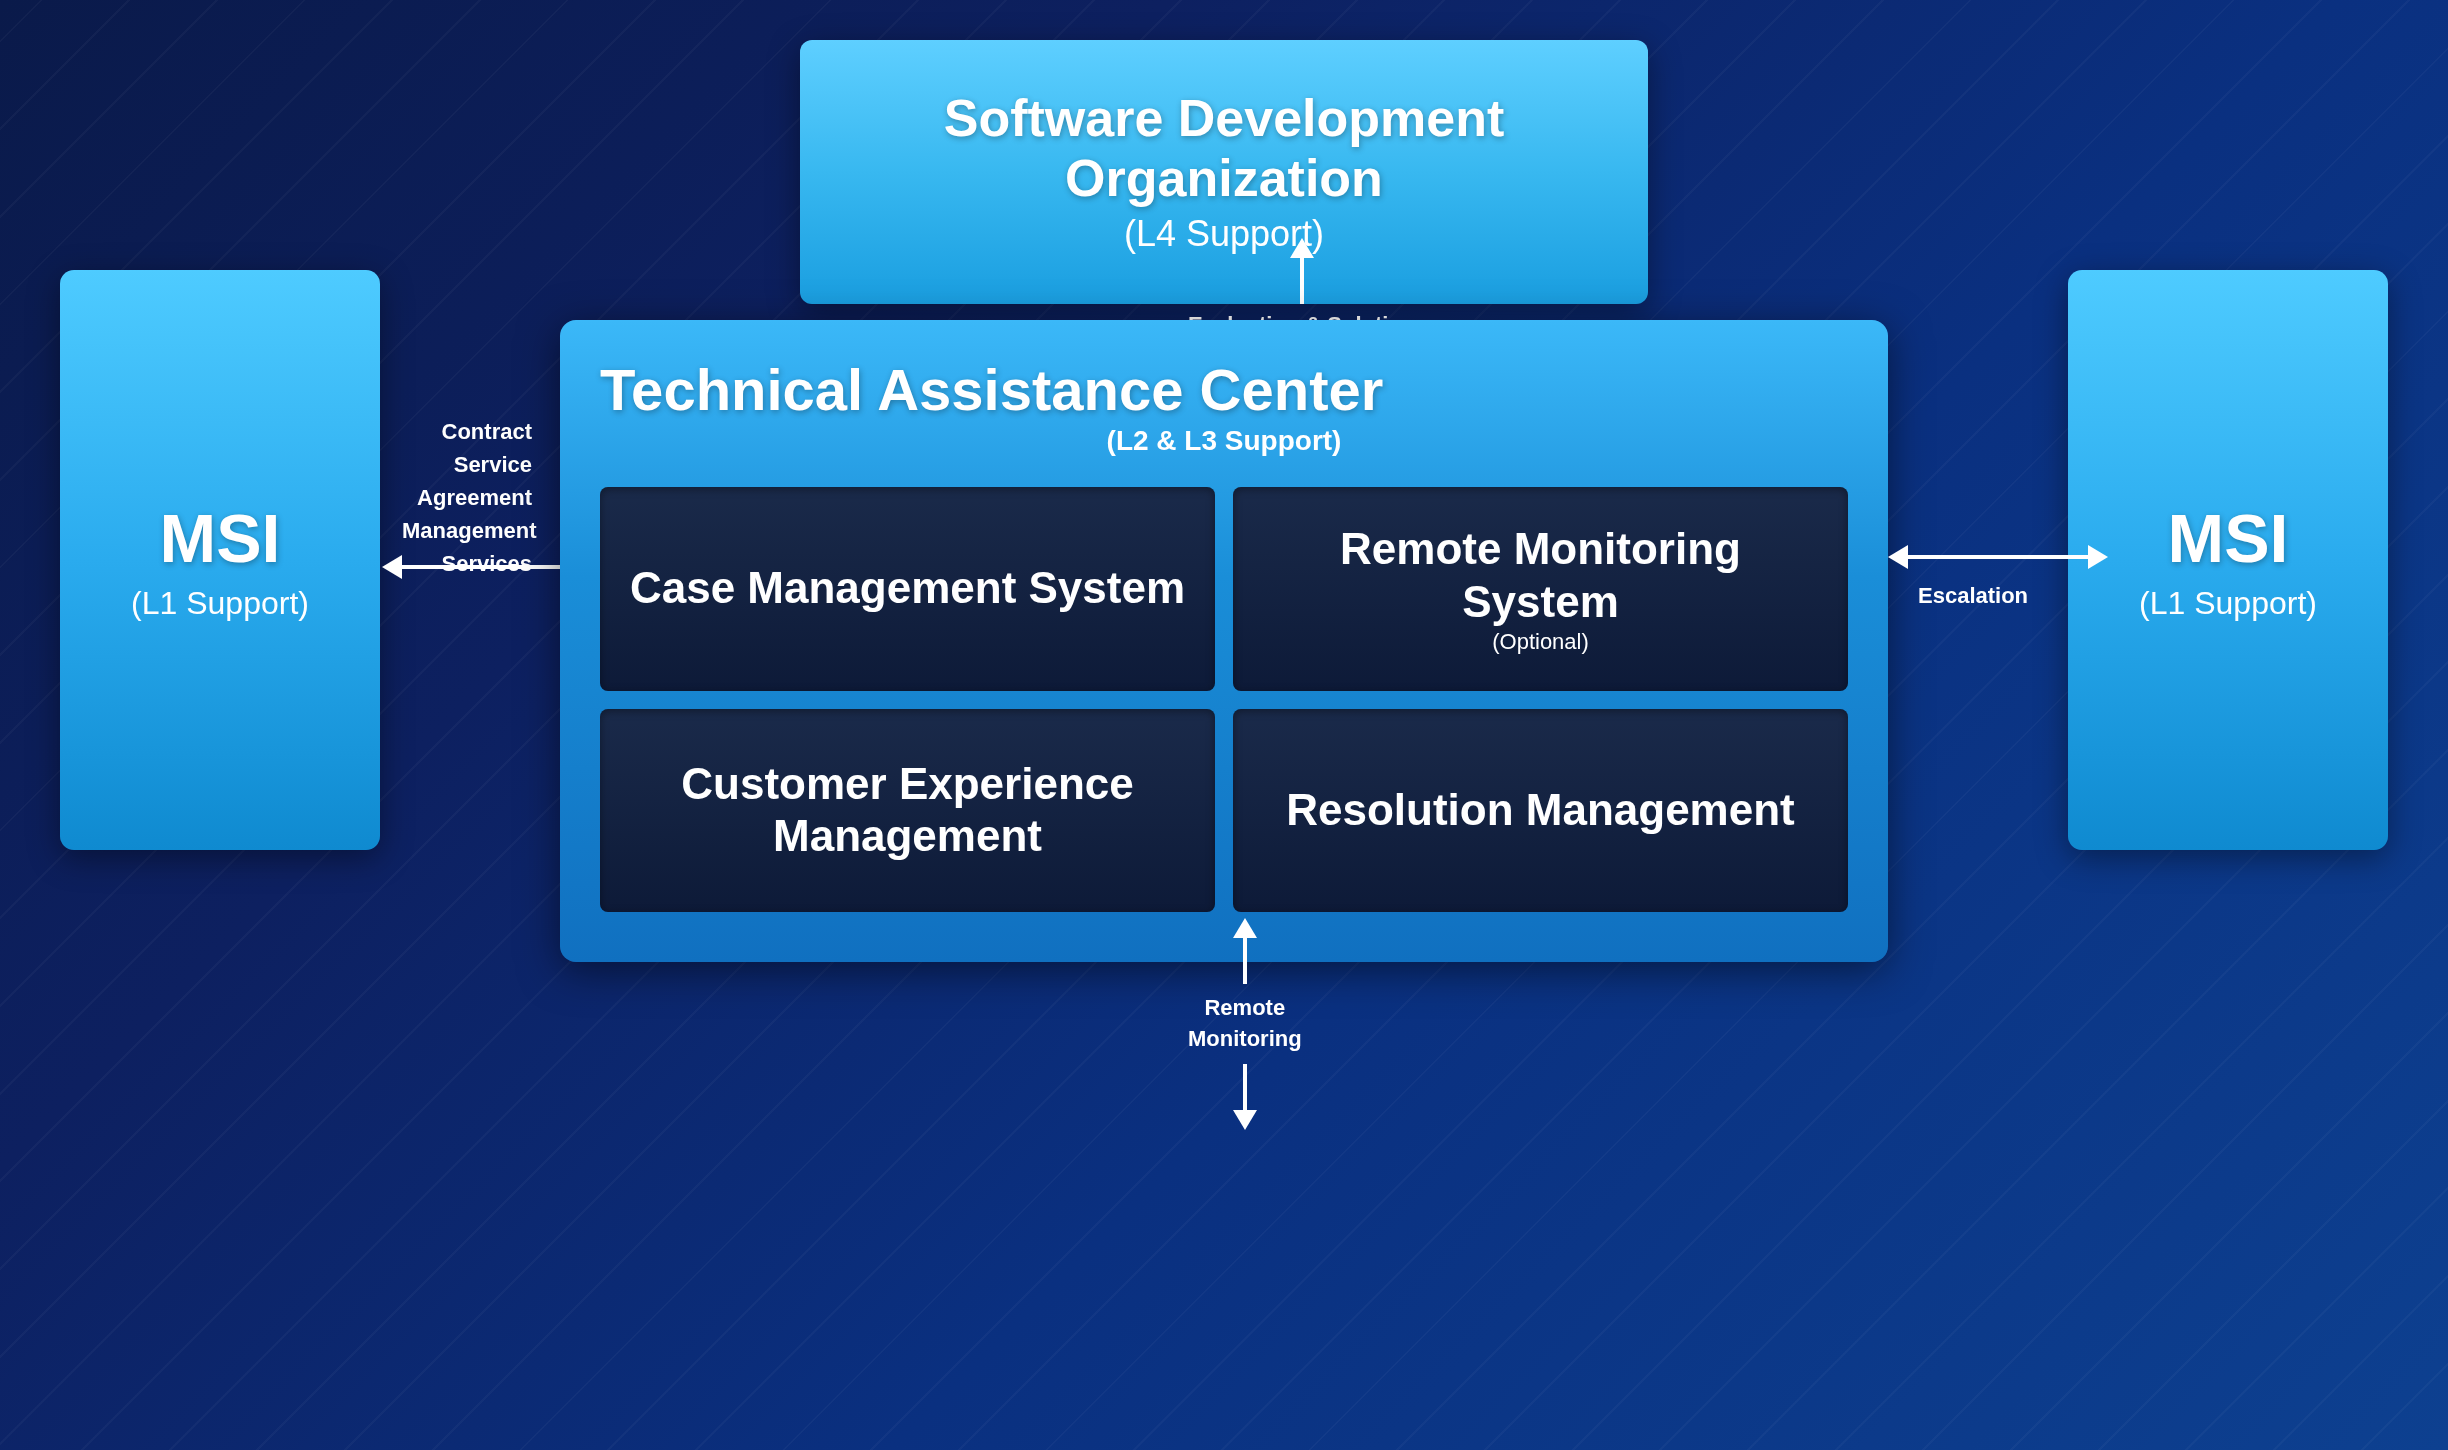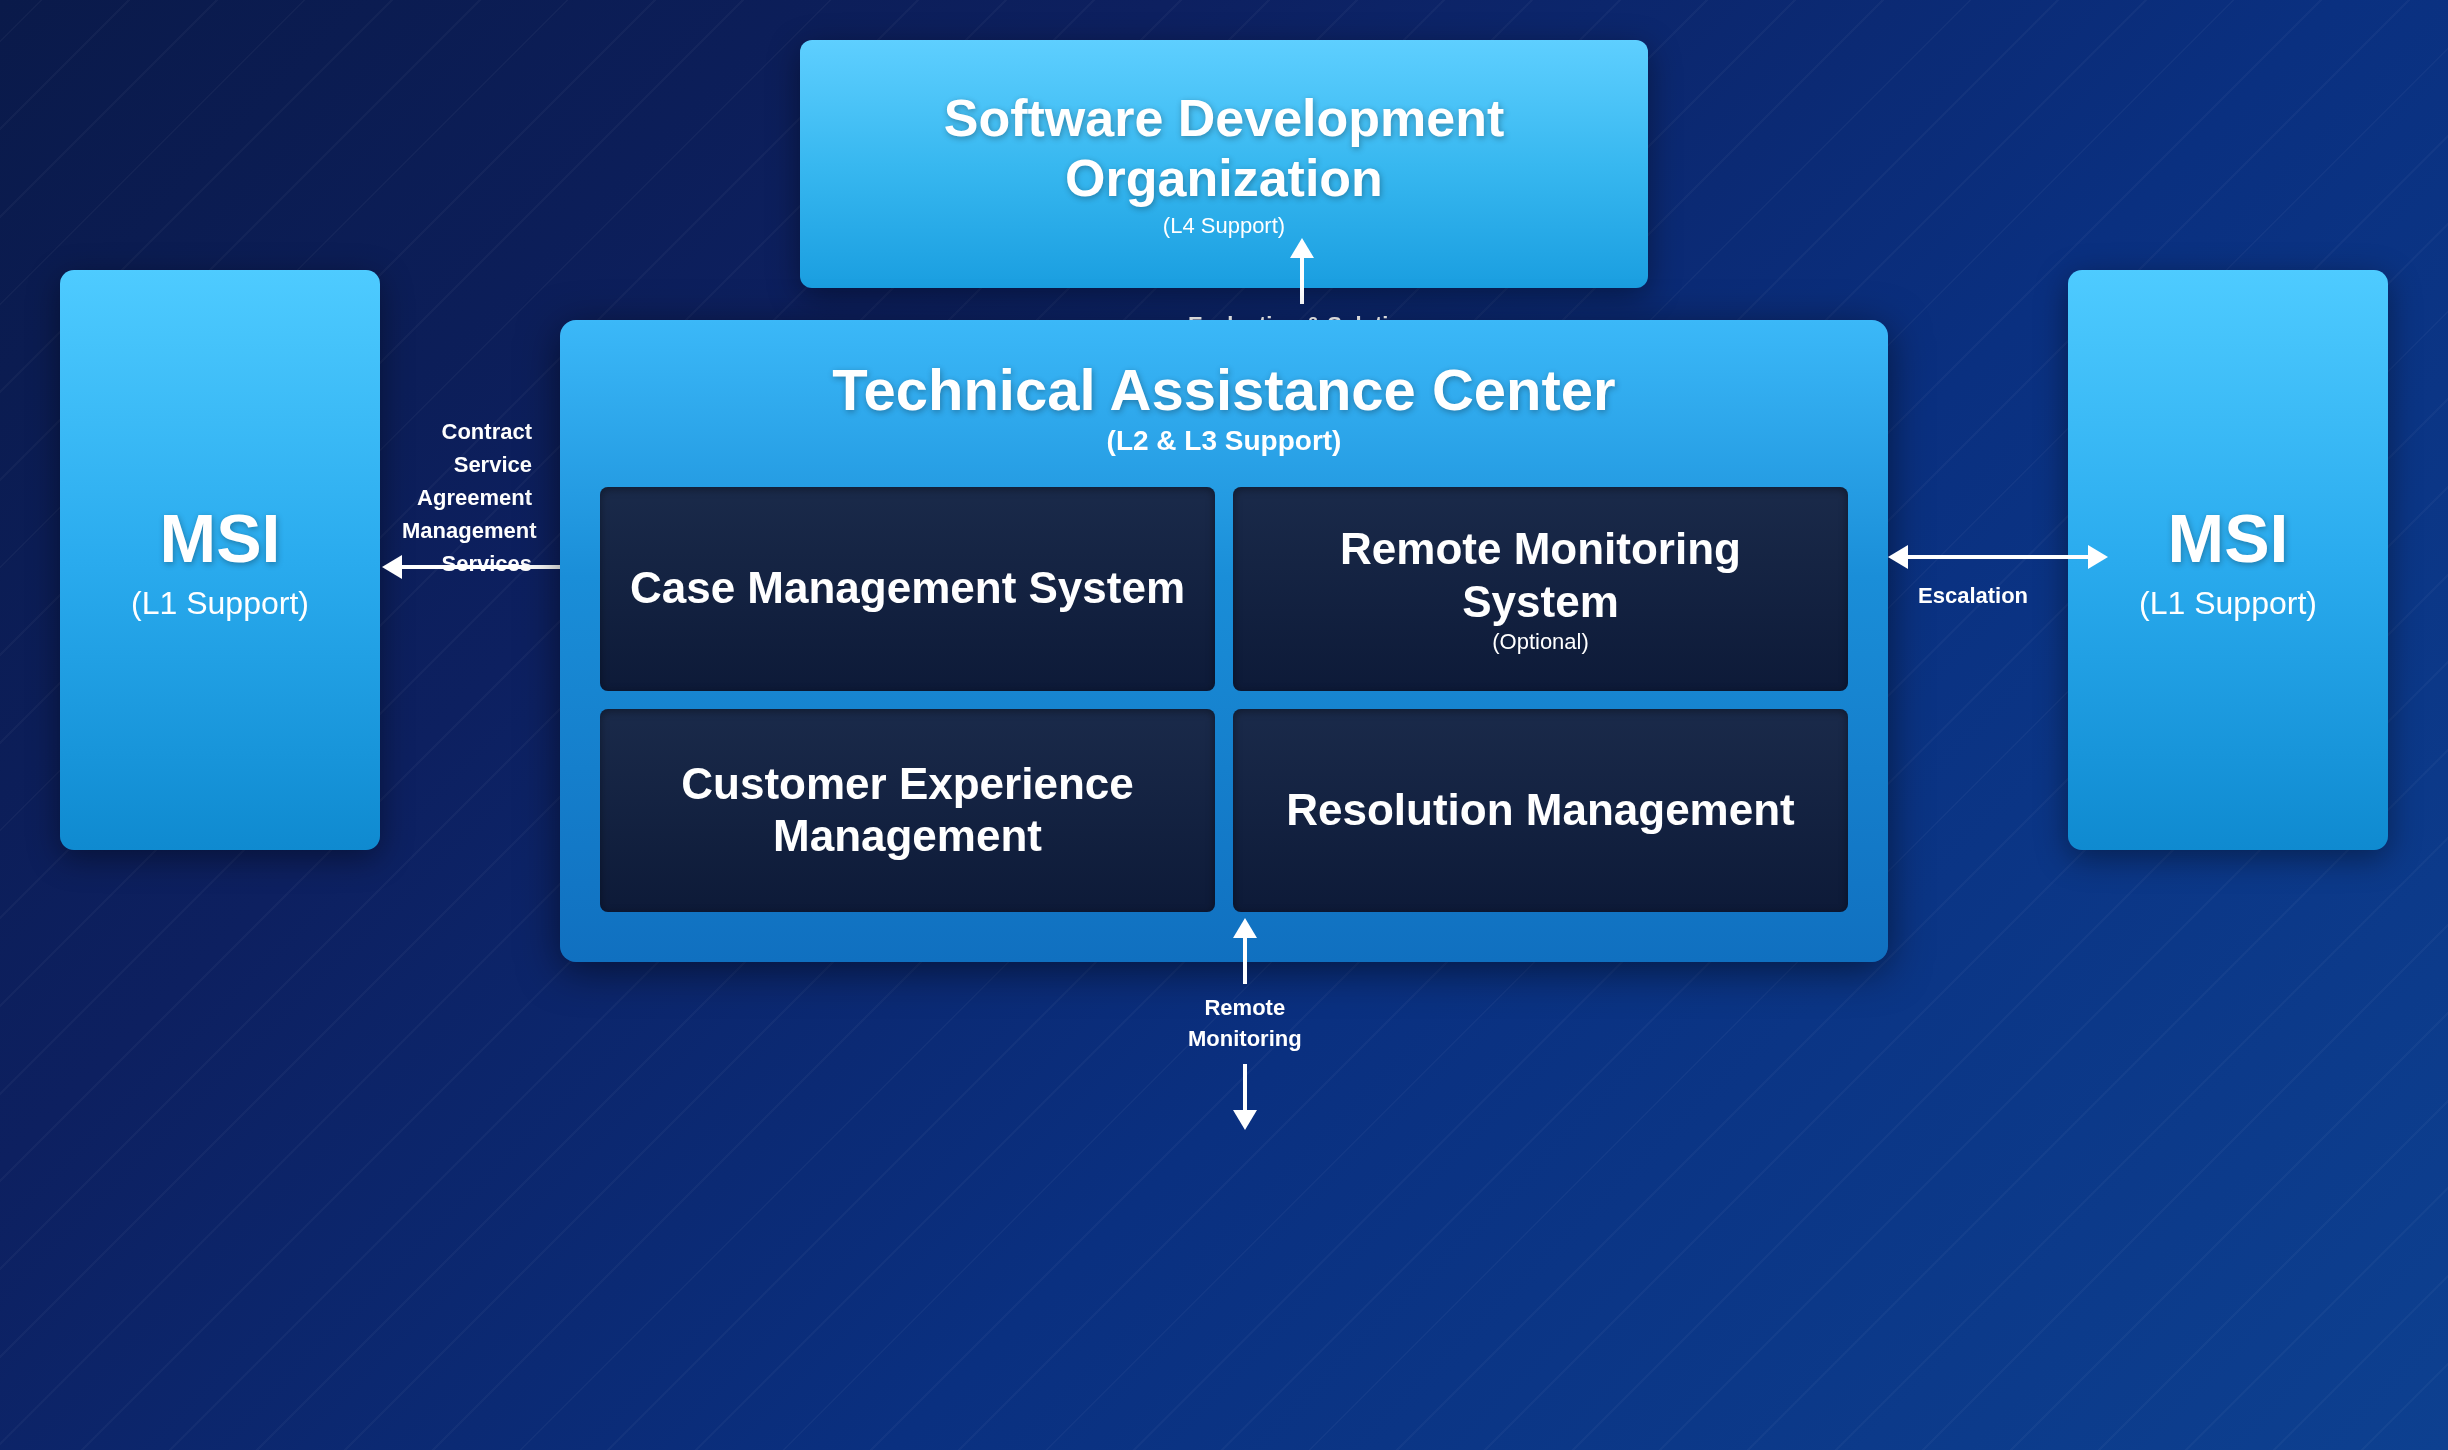--- a/index.html
+++ b/index.html
@@ -52,21 +52,21 @@
 
     .box-sdo .title {
       font-size: 52px;
       font-weight: 900;
       color: #fff;
       line-height: 1.15;
       text-shadow: 1px 2px 6px rgba(0,0,0,0.3);
     }
 
     .box-sdo .subtitle {
-      font-size: 22px;
+      font-size: 36px;
       font-weight: 400;
       color: #fff;
       margin-top: 4px;
     }
 
     
     .box-tac {
       position: absolute;
       top: 320px;
       left: 560px;
@@ -74,21 +74,21 @@
       background: linear-gradient(180deg, #3bb8f8 0%, #1a8ed8 40%, #1070c0 100%);
       border-radius: 16px;
       padding: 36px 40px 50px 40px;
       box-shadow: 0 8px 40px rgba(0,0,0,0.5);
     }
 
     .box-tac .tac-title {
       font-size: 58px;
       font-weight: 900;
       color: #fff;
-      text-align: center;
+      text-align: left;
       text-shadow: 1px 2px 6px rgba(0,0,0,0.3);
     }
 
     .box-tac .tac-subtitle {
       font-size: 28px;
       font-weight: 700;
       color: #fff;
       text-align: center;
       margin-bottom: 30px;
       margin-top: 2px;

